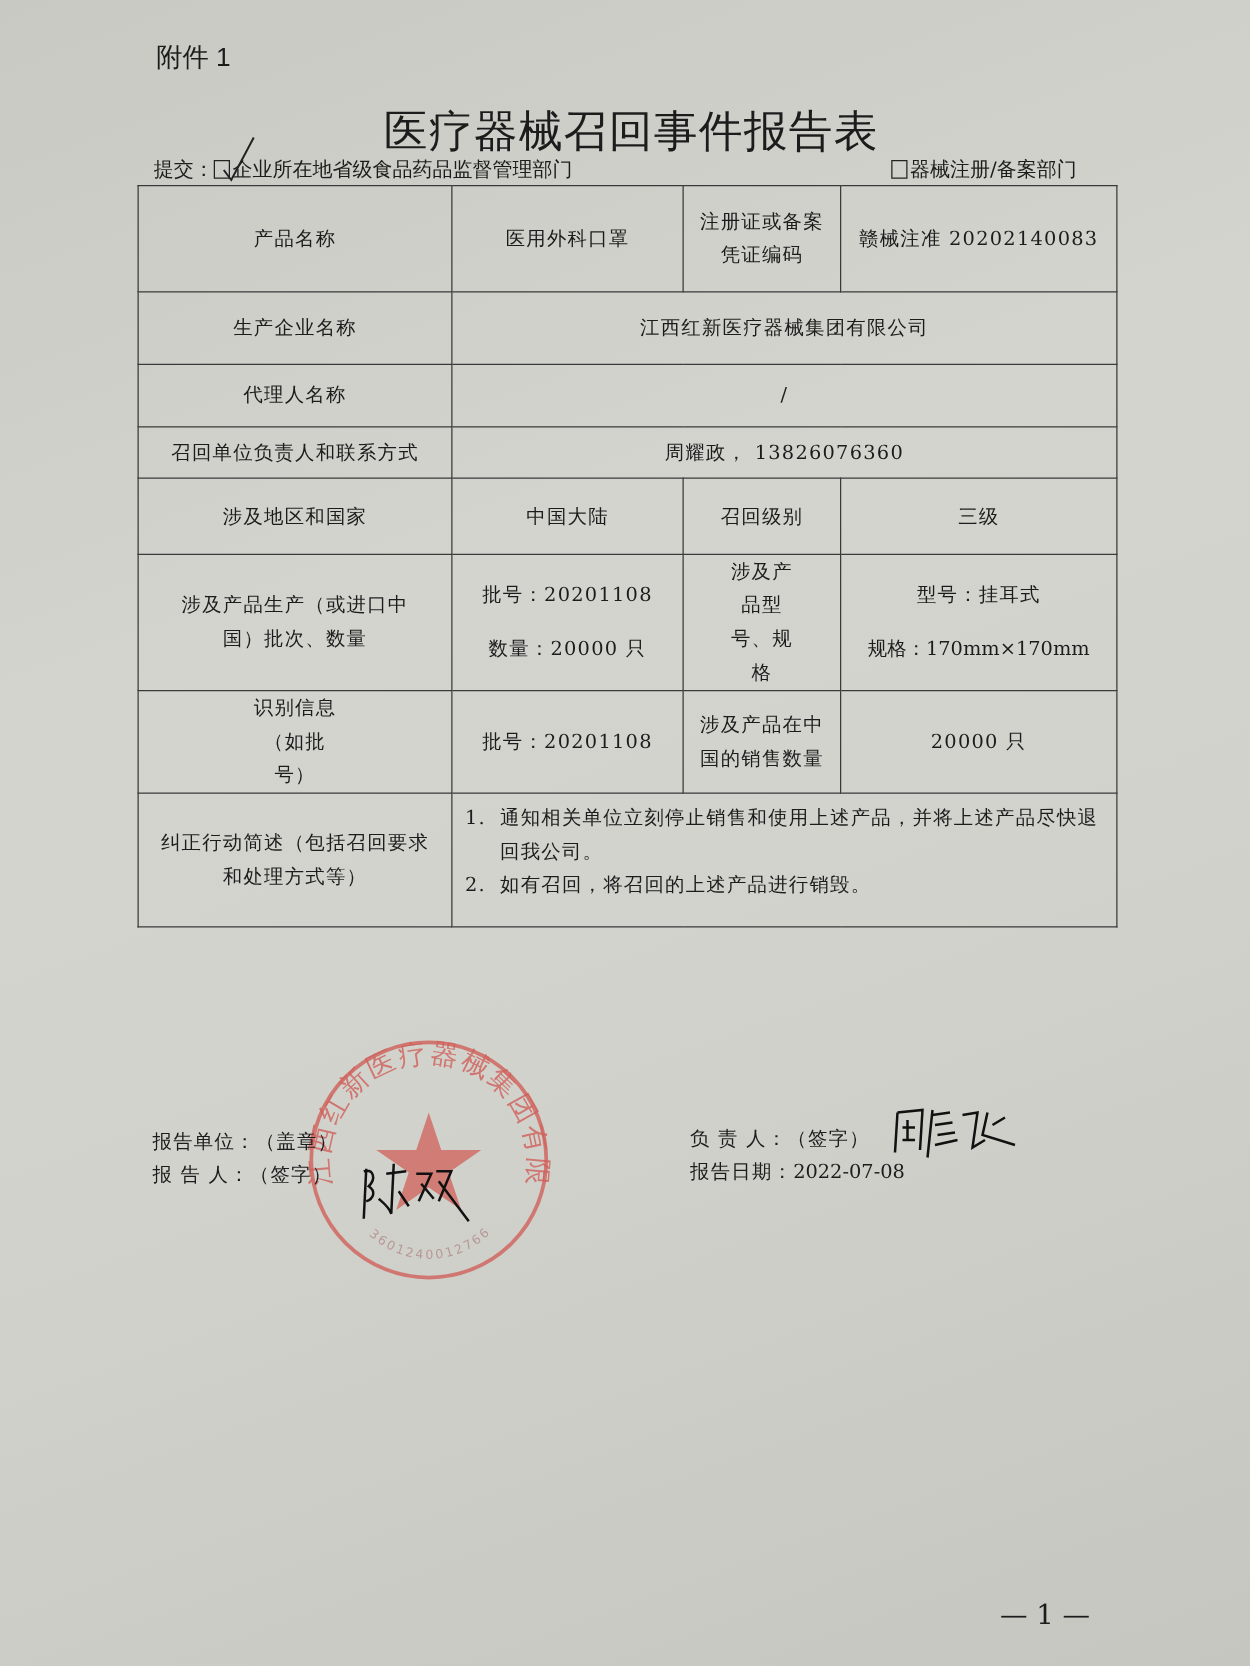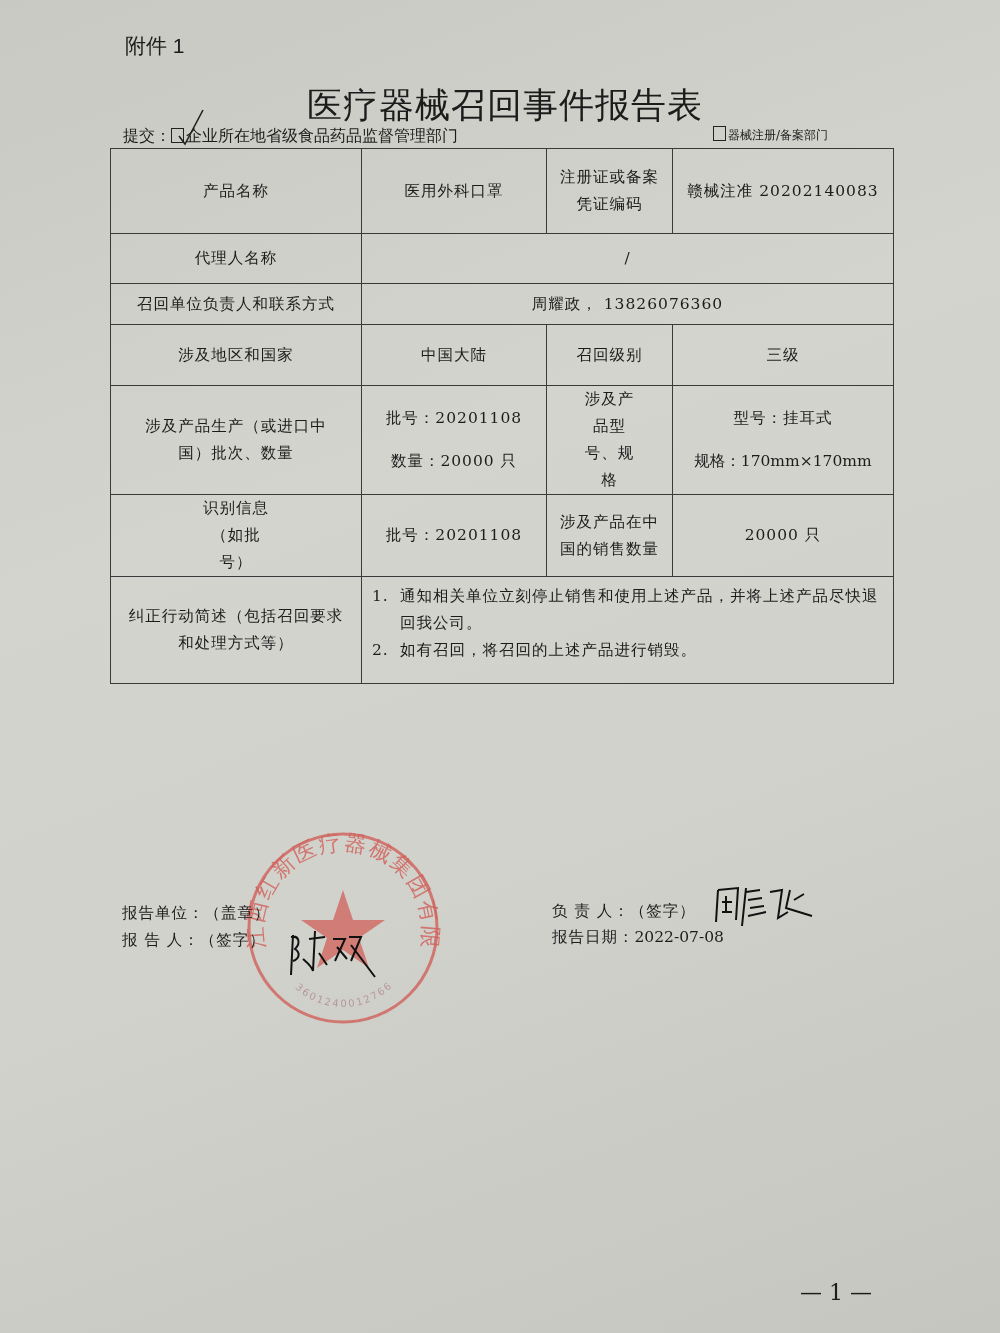--- a/index.html
+++ b/index.html
@@ -6,21 +6,21 @@
     body {
       width: 1000px; height: 1333px; overflow: hidden; position: relative;
       background: linear-gradient(160deg, #c9c9c3 0%, #d4d4cf 35%, #d2d2cd 60%, #c6c6c1 100%);
       font-family: "DejaVu Serif", "Liberation Serif", serif;
       color: #1c1c1c;
     }
     .abs { position: absolute; }
     .annex { left: 125px; top: 32px; font-family: Liberation Sans, sans-serif; font-size: 21px; }
     .title { left: 0; width: 1000px; top: 82px; text-align: center; font-family: "DejaVu Sans", sans-serif; font-size: 35px; letter-spacing: 1px; padding-left: 10px; box-sizing: border-box; }
     .submit { left: 123px; top: 126px; font-family: "DejaVu Sans", sans-serif; font-size: 16px; }
-    .submit-right { left: 713px; top: 126px; font-family: "DejaVu Sans", sans-serif; font-size: 12px; }
+    .submit-right { left: 713px; top: 126px; font-family: "DejaVu Sans", sans-serif; font-size: 16px; }
     .box { display: inline-block; width: 11px; height: 13px; border: 1.5px solid #222; vertical-align: -2px; margin-right: 2px; }
     .check { position: absolute; left: 175px; top: 106px; width: 40px; height: 40px; }
 
     table.form {
       position: absolute; left: 110px; top: 148px; width: 783px;
       border-collapse: collapse; table-layout: fixed;
       font-size: 15.5px;
       border-radius: 10px;
     }
     table.form td {
@@ -59,20 +59,24 @@
       <col style="width:185px">
       <col style="width:126px">
       <col style="width:221px">
   </colgroup>
   <tbody>
       <tr style="height:85px">
     <td>产品名称</td>
     <td>医用外科口罩</td>
     <td>注册证或备案凭证编码</td>
     <td>赣械注准 20202140083</td>
+  </tr>
+  <tr style="height:58px">
+    <td>生产企业名称</td>
+    <td colspan="3">江西红新医疗器械集团有限公司</td>
   </tr>
   <tr style="height:50px">
     <td>代理人名称</td>
     <td colspan="3">/</td>
   </tr>
   <tr style="height:41px">
     <td>召回单位负责人和联系方式</td>
     <td colspan="3">周耀政， 13826076360</td>
   </tr>
   <tr style="height:61px">

